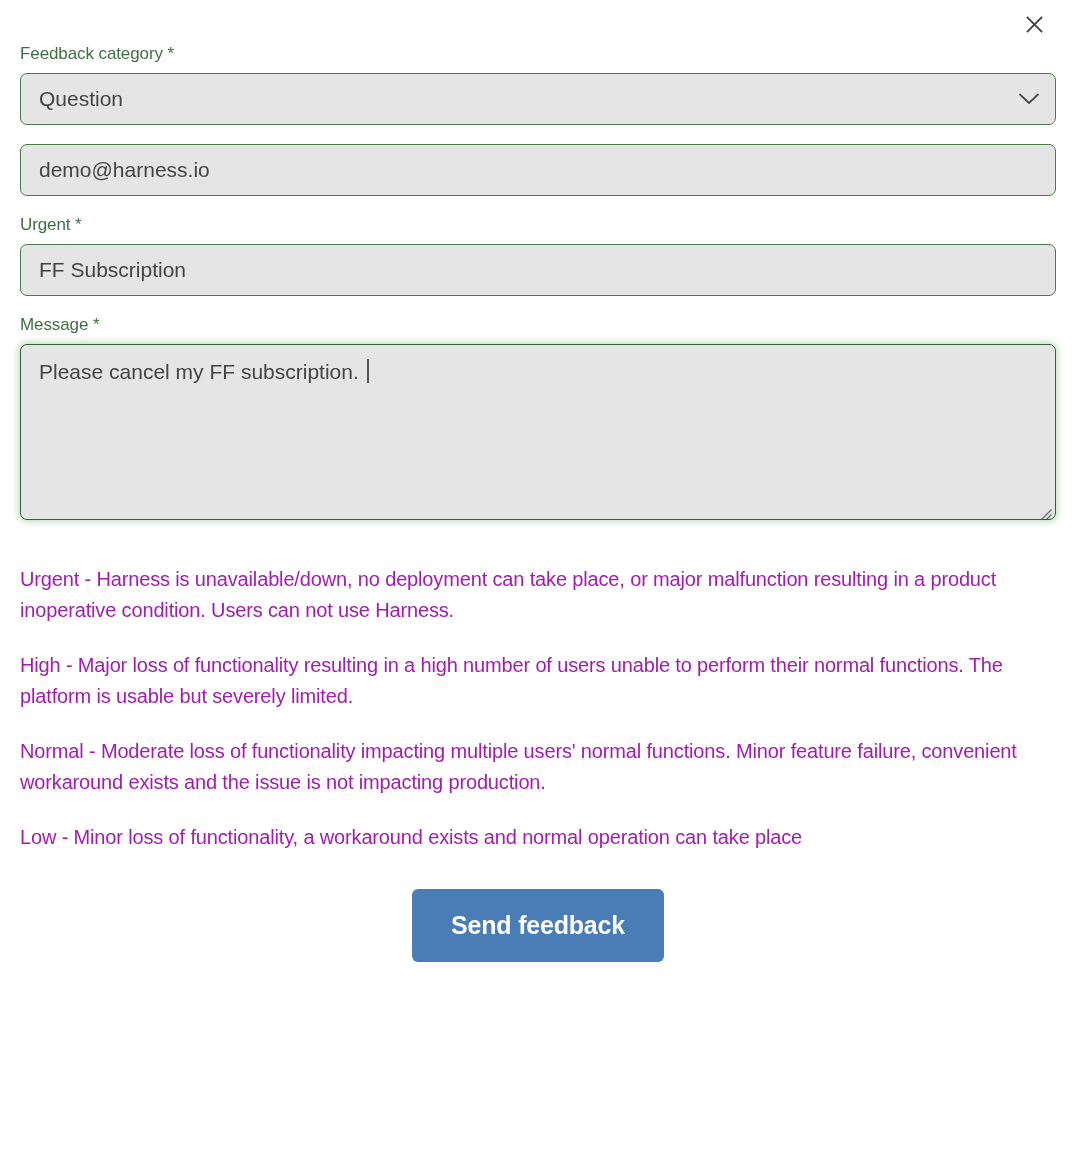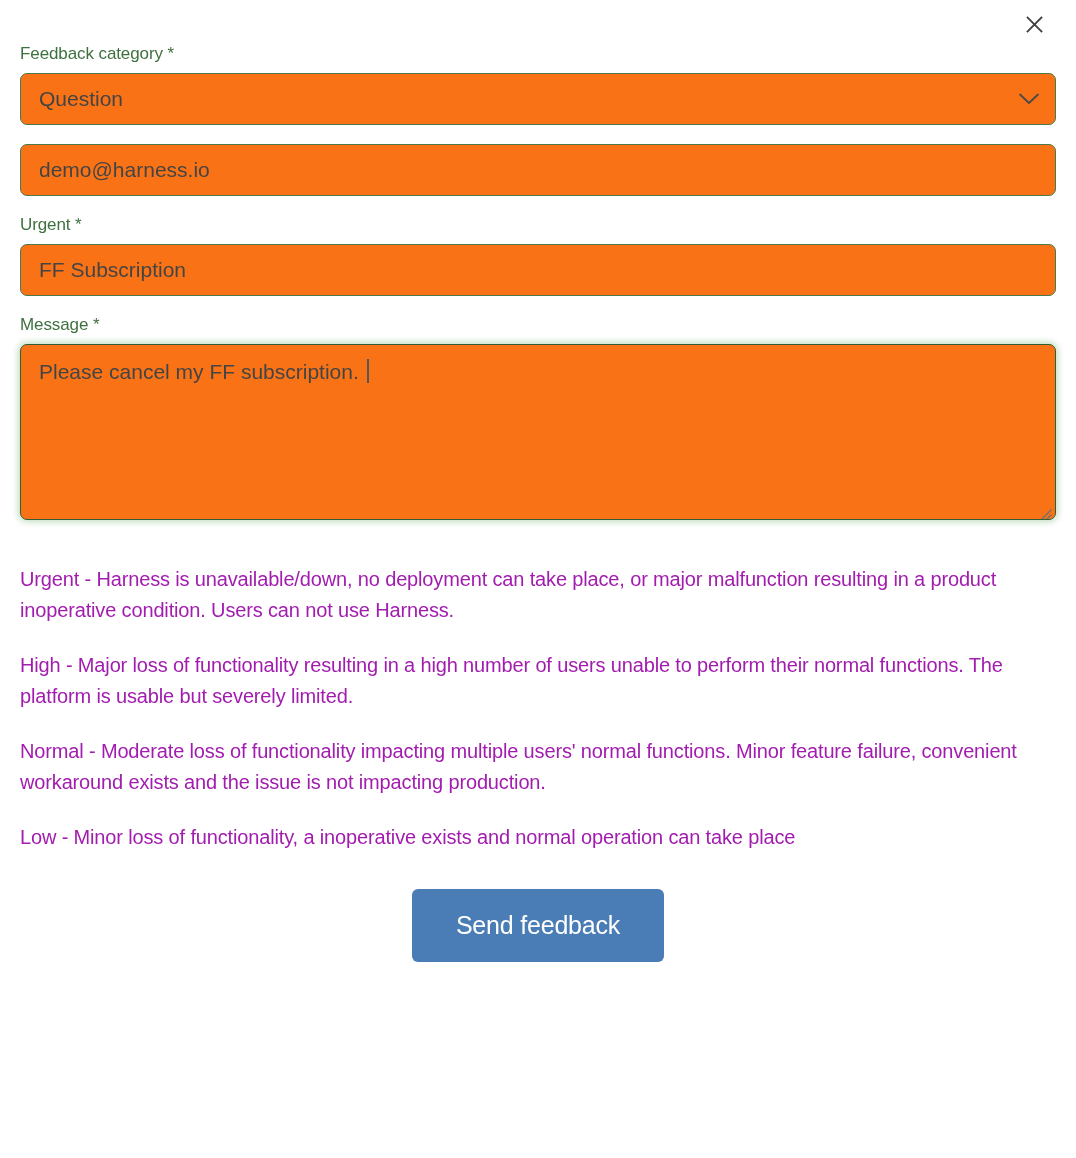--- a/index.html
+++ b/index.html
@@ -56,21 +56,21 @@
     font-weight: normal;
     line-height: 20px;
     letter-spacing: -0.1px;
     margin: 0 0 9px 0;
   }
 
   .control {
     position: relative;
     box-sizing: border-box;
     width: 1036px;
-    background: #f97316;
+    background: #e5e5e5;
     border: 1.5px solid #4a7a4c;
     border-radius: 7px;
     color: #444444;
     font-family: "Liberation Sans", sans-serif;
     font-size: 21px;
     line-height: 26px;
   }
 
   .input-box {
     height: 52px;
@@ -150,21 +150,21 @@
     display: flex;
     justify-content: center;
   }
   .submit-btn {
     background: #4a7db5;
     color: #ffffff;
     border: none;
     border-radius: 6px;
     font-family: "Liberation Sans", sans-serif;
     font-size: 25px;
-    font-weight: normal;
+    font-weight: bold;
     line-height: 1;
     padding: 0 32px;
     height: 73px;
     min-width: 252px;
     cursor: pointer;
     letter-spacing: -0.2px;
   }
 </style>
 </head>
 <body>
@@ -220,20 +220,20 @@
       </span>
     </div>
   </div>
   <div class="field-spacer"></div>
 
 
   <div class="priority-notes">
     <p>Urgent - Harness is unavailable/down, no deployment can take place, or major malfunction resulting in a product inoperative condition. Users can not use Harness.</p>
     <p>High - Major loss of functionality resulting in a high number of users unable to perform their normal functions. The platform is usable but severely limited.</p>
     <p>Normal - Moderate loss of functionality impacting multiple users' normal functions. Minor feature failure, convenient workaround exists and the issue is not impacting production.</p>
-    <p>Low - Minor loss of functionality, a inoperative exists and normal operation can take place</p>
+    <p>Low - Minor loss of functionality, a workaround exists and normal operation can take place</p>
   </div>
 
   <div class="submit-row">
     <button class="submit-btn">Send feedback</button>
   </div>
 
 </div>
 
 </body></html>

